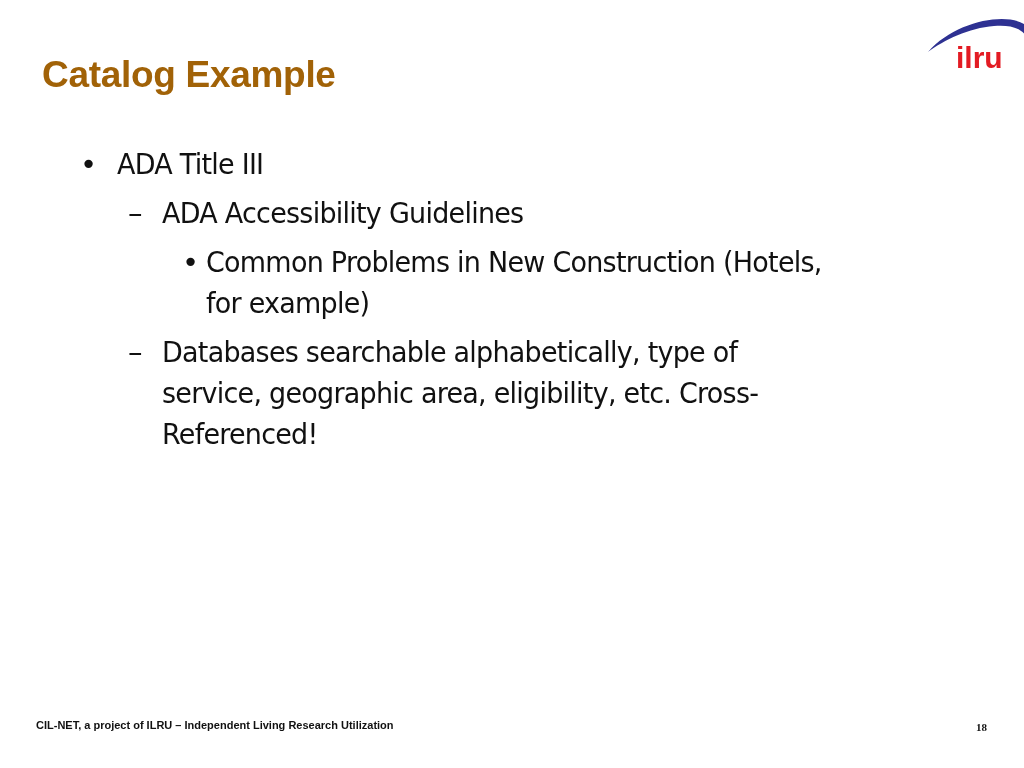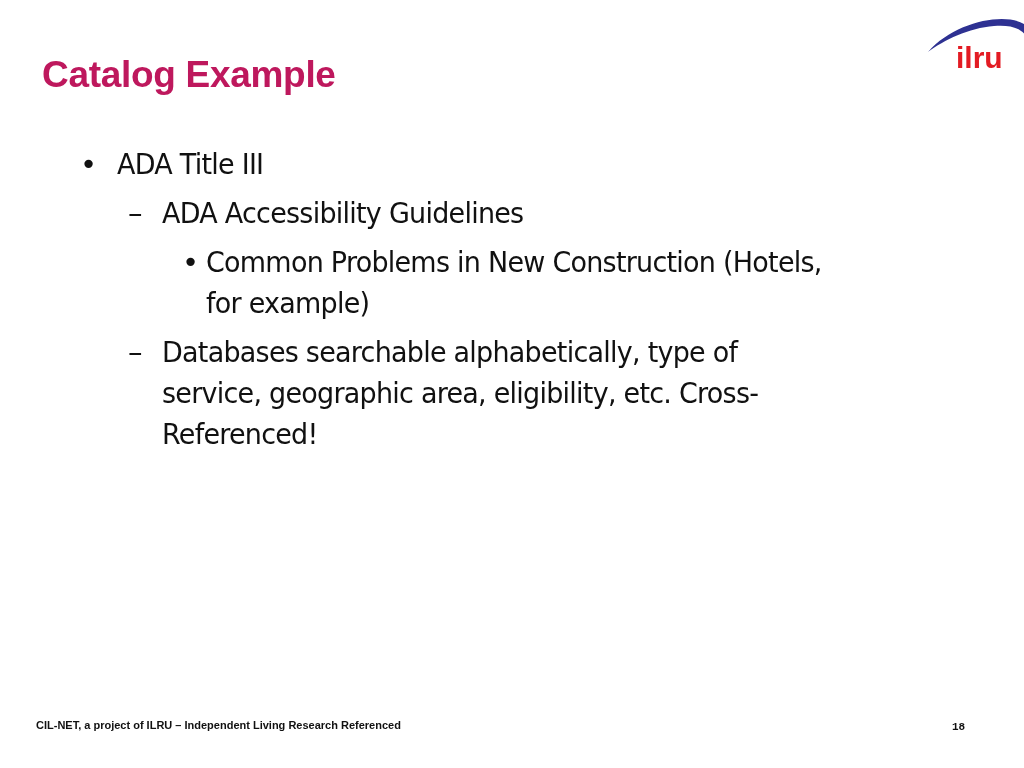--- a/index.html
+++ b/index.html
@@ -5,40 +5,40 @@
     html, body { margin: 0; padding: 0; }
     body {
       width: 1024px; height: 768px; overflow: hidden;
       background: #ffffff; position: relative;
       font-family: "DejaVu Sans", sans-serif;
       color: #111111;
     }
     .title {
       position: absolute; left: 42px; top: 54px;
       font-family: "Liberation Sans", sans-serif;
-      font-weight: bold; font-size: 37px; color: #be185d;
+      font-weight: bold; font-size: 37px; color: #a16207;
       letter-spacing: -0.3px;
     }
     .logo { position: absolute; left: 924px; top: 14px; width: 110px; height: 60px; }
     .logo svg { width: 110px; height: 60px; }
     .body-text { position: absolute; left: 0; top: 0; }
     .line {
       position: absolute; font-size: 29px; line-height: 34px; white-space: nowrap;
       font-family: "DejaVu Sans", sans-serif; letter-spacing: -0.8px;
       transform: scaleX(0.93); transform-origin: left top;
     }
     .marker { position: absolute; font-size: 29px; line-height: 34px; }
     .footer {
       position: absolute; left: 36px; top: 719px;
       font-family: "Liberation Sans", sans-serif; font-weight: bold;
       font-size: 11px; color: #111;
     }
     .page-num {
-      position: absolute; left: 952px; top: 721px;
-      font-family: Liberation Mono, monospace; font-weight: bold;
+      position: absolute; left: 976px; top: 721px;
+      font-family: Liberation Serif, serif; font-weight: bold;
       font-size: 11px; color: #111;
     }
   </style>
 </head>
 <body>
 
 <div class="title">Catalog Example</div>
 
 <div class="logo">
   <svg viewBox="0 0 110 60">
@@ -58,14 +58,14 @@
   <span class="marker" style="left:182px; top:245px;">•</span>
   <div class="line" style="left:206px; top:245px;">Common Problems in New Construction (Hotels,</div>
   <div class="line" style="left:206px; top:286px;">for example)</div>
 
   <span class="marker" style="left:128px; top:335px;">–</span>
   <div class="line" style="left:162px; top:335px;">Databases searchable alphabetically, type of</div>
   <div class="line" style="left:162px; top:376px;">service, geographic area, eligibility, etc. Cross-</div>
   <div class="line" style="left:162px; top:417px;">Referenced!</div>
 </div>
 
-<div class="footer">CIL-NET, a project of ILRU – Independent Living Research Referenced</div>
+<div class="footer">CIL-NET, a project of ILRU – Independent Living Research Utilization</div>
 <div class="page-num">18</div>
 
 </body></html>

